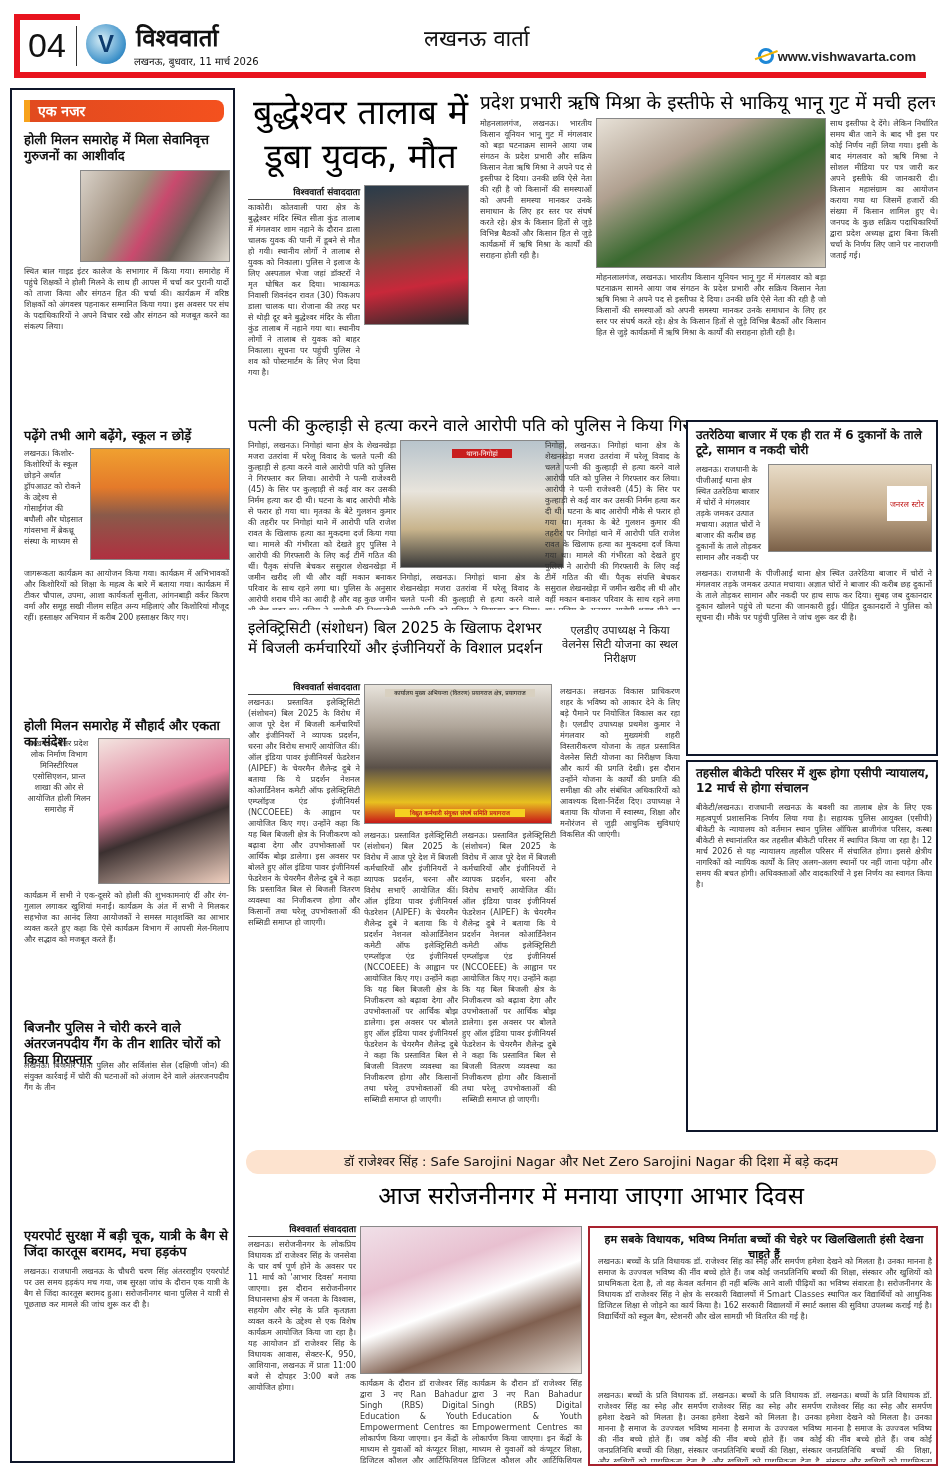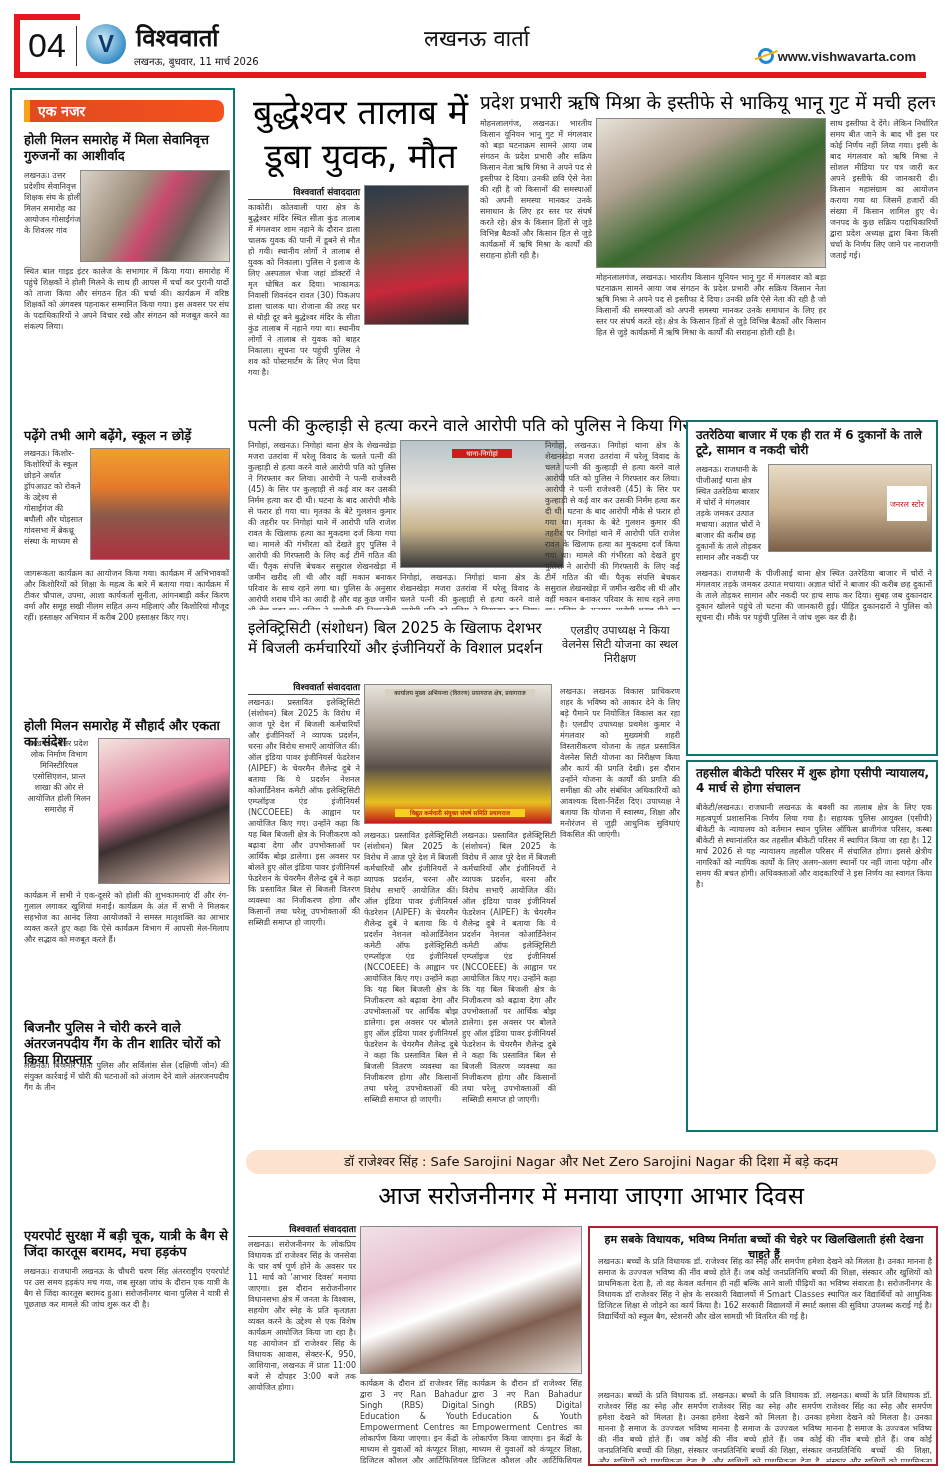--- a/index.html
+++ b/index.html
@@ -17,21 +17,21 @@
   .dateline { position: absolute; left: 120px; top: 40px; font-size: 10px; }
   .section-title { position: absolute; left: 410px; top: 8px; font-size: 22px; }
   .website { position: absolute; right: 10px; top: 34px; font-family: "Liberation Sans", sans-serif; font-weight: bold; font-size: 13px; color: #222; display: flex; align-items: center; gap: 4px; }
   .ie-icon { width: 16px; height: 16px; border-radius: 50%; border: 3px solid #1e88d6; position: relative; }
   .ie-icon::after { content: ""; position: absolute; left: -6px; top: 3px; width: 24px; height: 4px; border-top: 2px solid #f2b500; transform: rotate(-20deg); }
 
   
   .txt { font-size: 8px; line-height: 11px; color: #333; text-align: justify; overflow: hidden; }
   .photo { position: absolute; background: linear-gradient(135deg, #8a7a6a, #c9b8a4 40%, #6d5d50); border: 1px solid #888; }
   .byline { font-size: 9px; font-weight: bold; border-bottom: 1px solid #444; padding-bottom: 1px; margin-bottom: 2px; text-align: right; }
-  .box { position: absolute; border: 2px solid #0f766e; }
+  .box { position: absolute; border: 2px solid #0f172a; }
 
   
   .left-col { left: 10px; top: 88px; width: 225px; height: 1375px; }
   .tag { position: absolute; left: 12px; top: 10px; width: 200px; height: 22px; background: linear-gradient(90deg, #e14a1f, #f4511e); border-left: 6px solid #f7a21b; border-radius: 0 8px 8px 0; color: #fff; font-size: 14px; font-weight: bold; padding-left: 8px; line-height: 22px; }
   .lh { position: absolute; left: 12px; width: 205px; font-size: 13px; line-height: 16px; font-weight: bold; }
   .lt { position: absolute; left: 12px; width: 205px; }
 
   
   .h-big { position: absolute; font-weight: normal; color: #000000; }
 </style>
@@ -52,21 +52,20 @@
   <div class="website">
     <span class="ie-icon"></span>
     <span>www.vishwavarta.com</span>
   </div>
 </div>
 
 <div class="box left-col">
   <div class="tag">एक नजर</div>
 
   <div class="lh" style="top:42px;">होली मिलन समारोह में मिला सेवानिवृत्त गुरुजनों का आशीर्वाद</div>
-  <div class="txt lt" style="top:80px; width:60px; height:95px; text-align:left;">लखनऊ। उत्तर प्रदेशीय सेवानिवृत्त शिक्षक संघ के होली मिलन समारोह का आयोजन गोसाईंगंज के शिवलर गांव</div>
   <div class="photo" style="left:68px; top:80px; width:150px; height:92px; background:linear-gradient(120deg,#d9d2c9,#9d8c7a 35%,#c94a6e 50%,#6a6058 70%,#e0dad0);"></div>
   <div class="txt lt" style="top:176px; height:154px;">स्थित बाल गाइड इंटर कालेज के सभागार में किया गया। समारोह में पहुंचे शिक्षकों ने होली मिलने के साथ ही आपस में चर्चा कर पुरानी यादों को ताजा किया और संगठन हित की चर्चा की। कार्यक्रम में वरिष्ठ शिक्षकों को अंगवस्त्र पहनाकर सम्मानित किया गया। इस अवसर पर संघ के पदाधिकारियों ने अपने विचार रखे और संगठन को मजबूत करने का संकल्प लिया।</div>
 
   <div class="lh" style="top:338px;">पढ़ेंगे तभी आगे बढ़ेंगे, स्कूल न छोड़ें</div>
   <div class="txt lt" style="top:358px; width:60px; height:120px; text-align:left;">लखनऊ। किशोर-किशोरियों के स्कूल छोड़ने अर्थात ड्रॉपआउट को रोकने के उद्देश्य से गोसाईंगंज की बघौली और घोड़सात गांवसभा में ब्रेकथ्रू संस्था के माध्यम से</div>
   <div class="photo" style="left:78px; top:358px; width:140px; height:112px; background:linear-gradient(180deg,#f0a030,#e47a2a 35%,#8a5a4a 60%,#b03040);"></div>
   <div class="txt lt" style="top:478px; height:144px;">जागरूकता कार्यक्रम का आयोजन किया गया। कार्यक्रम में अभिभावकों और किशोरियों को शिक्षा के महत्व के बारे में बताया गया। कार्यक्रम में टीकर चौपाल, उपमा, आशा कार्यकर्ता सुनीता, आंगनबाड़ी वर्कर किरण वर्मा और समूह सखी नीलम सहित अन्य महिलाएं और किशोरियां मौजूद रहीं। हस्ताक्षर अभियान में करीब 200 हस्ताक्षर किए गए।</div>
 
   <div class="lh" style="top:628px;">होली मिलन समारोह में सौहार्द और एकता का संदेश</div>
   <div class="txt lt" style="top:648px; width:70px; height:150px; text-align:center;">लखनऊ। उत्तर प्रदेश लोक निर्माण विभाग मिनिस्टीरियल एसोसिएशन, प्रान्त शाखा की ओर से आयोजित होली मिलन समारोह में</div>
@@ -119,21 +118,21 @@
   <div style="position:absolute; left:20px; top:4px; width:150px; background:#d8d0c0; font-size:6px; text-align:center;">कार्यालय मुख्य अभियन्ता (वितरण) प्रयागराज क्षेत्र, प्रयागराज</div>
   <div style="position:absolute; left:30px; bottom:6px; width:130px; background:#f5d020; color:#c01818; font-size:6px; font-weight:bold; text-align:center;">विद्युत कर्मचारी संयुक्त संघर्ष समिति प्रयागराज</div>
 </div>
 <div class="txt" style="position:absolute; left:364px; top:830px; width:94px; height:300px;">लखनऊ। प्रस्तावित इलेक्ट्रिसिटी (संशोधन) बिल 2025 के विरोध में आज पूरे देश में बिजली कर्मचारियों और इंजीनियरों ने व्यापक प्रदर्शन, धरना और विरोध सभाएँ आयोजित कीं। ऑल इंडिया पावर इंजीनियर्स फेडरेशन (AIPEF) के चेयरमैन शैलेन्द्र दुबे ने बताया कि ये प्रदर्शन नेशनल कोआर्डिनेशन कमेटी ऑफ इलेक्ट्रिसिटी एम्प्लॉइज एंड इंजीनियर्स (NCCOEEE) के आह्वान पर आयोजित किए गए। उन्होंने कहा कि यह बिल बिजली क्षेत्र के निजीकरण को बढ़ावा देगा और उपभोक्ताओं पर आर्थिक बोझ डालेगा। इस अवसर पर बोलते हुए ऑल इंडिया पावर इंजीनियर्स फेडरेशन के चेयरमैन शैलेन्द्र दुबे ने कहा कि प्रस्तावित बिल से बिजली वितरण व्यवस्था का निजीकरण होगा और किसानों तथा घरेलू उपभोक्ताओं की सब्सिडी समाप्त हो जाएगी।</div>
 <div class="txt" style="position:absolute; left:462px; top:830px; width:94px; height:300px;">लखनऊ। प्रस्तावित इलेक्ट्रिसिटी (संशोधन) बिल 2025 के विरोध में आज पूरे देश में बिजली कर्मचारियों और इंजीनियरों ने व्यापक प्रदर्शन, धरना और विरोध सभाएँ आयोजित कीं। ऑल इंडिया पावर इंजीनियर्स फेडरेशन (AIPEF) के चेयरमैन शैलेन्द्र दुबे ने बताया कि ये प्रदर्शन नेशनल कोआर्डिनेशन कमेटी ऑफ इलेक्ट्रिसिटी एम्प्लॉइज एंड इंजीनियर्स (NCCOEEE) के आह्वान पर आयोजित किए गए। उन्होंने कहा कि यह बिल बिजली क्षेत्र के निजीकरण को बढ़ावा देगा और उपभोक्ताओं पर आर्थिक बोझ डालेगा। इस अवसर पर बोलते हुए ऑल इंडिया पावर इंजीनियर्स फेडरेशन के चेयरमैन शैलेन्द्र दुबे ने कहा कि प्रस्तावित बिल से बिजली वितरण व्यवस्था का निजीकरण होगा और किसानों तथा घरेलू उपभोक्ताओं की सब्सिडी समाप्त हो जाएगी।</div>
 
 <div style="position:absolute; left:560px; top:624px; width:120px; font-size:11px; line-height:14px; text-align:center;">एलडीए उपाध्यक्ष ने किया वेलनेस सिटी योजना का स्थल निरीक्षण</div>
 <div class="txt" style="position:absolute; left:560px; top:686px; width:120px; height:444px;">लखनऊ। लखनऊ विकास प्राधिकरण शहर के भविष्य को आकार देने के लिए बड़े पैमाने पर नियोजित विकास कर रहा है। एलडीए उपाध्यक्ष प्रथमेश कुमार ने मंगलवार को मुख्यमंत्री शहरी विस्तारीकरण योजना के तहत प्रस्तावित वेलनेस सिटी योजना का निरीक्षण किया और कार्य की प्रगति देखी। इस दौरान उन्होंने योजना के कार्यों की प्रगति की समीक्षा की और संबंधित अधिकारियों को आवश्यक दिशा-निर्देश दिए। उपाध्यक्ष ने बताया कि योजना में स्वास्थ्य, शिक्षा और मनोरंजन से जुड़ी आधुनिक सुविधाएं विकसित की जाएंगी।</div>
 
 <div class="box" style="left:686px; top:760px; width:252px; height:372px;">
-  <div style="position:absolute; left:8px; top:4px; width:236px; font-size:12px; line-height:15px; font-weight:bold;">तहसील बीकेटी परिसर में शुरू होगा एसीपी न्यायालय, 4 मार्च से होगा संचालन</div>
+  <div style="position:absolute; left:8px; top:4px; width:236px; font-size:12px; line-height:15px; font-weight:bold;">तहसील बीकेटी परिसर में शुरू होगा एसीपी न्यायालय, 12 मार्च से होगा संचालन</div>
   <div class="txt" style="position:absolute; left:8px; top:40px; width:236px; height:325px;">बीकेटी/लखनऊ। राजधानी लखनऊ के बक्शी का तालाब क्षेत्र के लिए एक महत्वपूर्ण प्रशासनिक निर्णय लिया गया है। सहायक पुलिस आयुक्त (एसीपी) बीकेटी के न्यायालय को वर्तमान स्थान पुलिस ऑफिस ब्राजीगंज परिसर, कस्बा बीकेटी से स्थानांतरित कर तहसील बीकेटी परिसर में स्थापित किया जा रहा है। 12 मार्च 2026 से यह न्यायालय तहसील परिसर में संचालित होगा। इससे क्षेत्रीय नागरिकों को न्यायिक कार्यों के लिए अलग-अलग स्थानों पर नहीं जाना पड़ेगा और समय की बचत होगी। अधिवक्ताओं और वादकारियों ने इस निर्णय का स्वागत किया है।</div>
 </div>
 
 <div style="position:absolute; left:246px; top:1150px; width:690px; height:24px; background:#fde3cf; border-radius:12px; font-size:13px; line-height:24px; text-align:center;">डॉ राजेश्वर सिंह : Safe Sarojini Nagar और Net Zero Sarojini Nagar की दिशा में बड़े कदम</div>
 <div class="h-big" style="left:246px; top:1180px; width:690px; font-size:24px; line-height:32px; text-align:center;">आज सरोजनीनगर में मनाया जाएगा आभार दिवस</div>
 
 <div style="position:absolute; left:248px; top:1222px; width:108px;">
   <div class="byline">विश्ववार्ता संवाददाता</div>
   <div class="txt" style="height:230px;">लखनऊ। सरोजनीनगर के लोकप्रिय विधायक डॉ राजेश्वर सिंह के जनसेवा के चार वर्ष पूर्ण होने के अवसर पर 11 मार्च को 'आभार दिवस' मनाया जाएगा। इस दौरान सरोजनीनगर विधानसभा क्षेत्र में जनता के विश्वास, सहयोग और स्नेह के प्रति कृतज्ञता व्यक्त करने के उद्देश्य से एक विशेष कार्यक्रम आयोजित किया जा रहा है। यह आयोजन डॉ राजेश्वर सिंह के विधायक आवास, सेक्टर-K, 950, आशियाना, लखनऊ में प्रातः 11:00 बजे से दोपहर 3:00 बजे तक आयोजित होगा।</div>
 </div>

